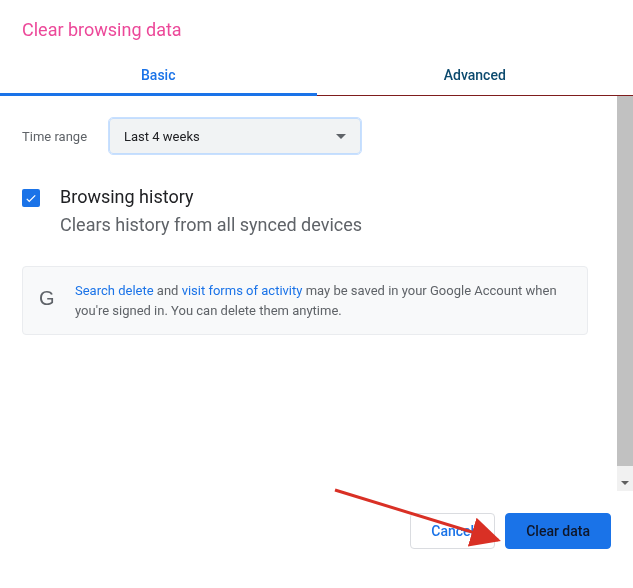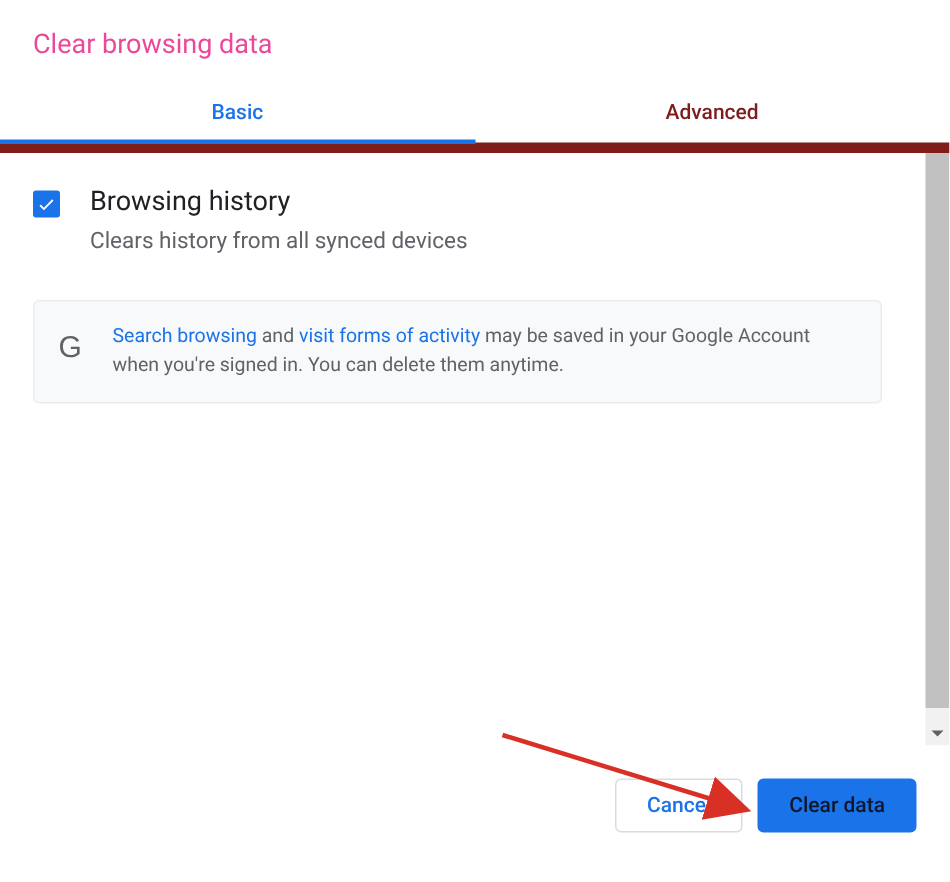--- a/index.html
+++ b/index.html
@@ -13,30 +13,30 @@
     overflow: hidden;
   }
   .dialog { width: 633px; }
   .title {
     font-size: 18px;
     padding: 19px 22px 14px 22px;
     color: #ec4899;
   }
   .tabs {
     display: flex;
-    border-bottom: 7px solid #7f1d1d;
+    border-bottom: 1px solid #7f1d1d;
     justify-content: space-between;
   }
   .tab {
     flex: 1;
     text-align: center;
     padding: 13px 0 12px 0;
     font-size: 14px;
     font-weight: 500;
-    color: #7f1d1d;
+    color: #0c4a6e;
     cursor: pointer;
     position: relative;
   }
   .tab.active { color: #1a73e8; }
   .tab.active::after {
     content: "";
     position: absolute;
     bottom: -1px;
     left: 0; right: 0;
     height: 3px;
@@ -94,21 +94,21 @@
     margin: 3px 20px 0 0;
     flex-shrink: 0;
     display: flex;
     align-items: center;
     justify-content: center;
     cursor: pointer;
   }
   .checkbox svg { width: 14px; height: 14px; }
   .check-text { flex: 1; }
   .check-title { font-size: 18px; color: #202124; margin-bottom: 4px; }
-  .check-desc { font-size: 15px; color: #5f6368; line-height: 1.5; }
+  .check-desc { font-size: 18px; color: #5f6368; line-height: 1.5; }
 
   .info-box {
     background: #f8f9fa;
     border: 1px solid #eaecef;
     border-radius: 4px;
     display: flex;
     align-items: flex-start;
     padding: 14px 16px;
     font-size: 13px;
     color: #5f6368;
@@ -200,39 +200,46 @@
       <span>Basic</span>
     </div>
     <div class="tab">
       <span>Advanced</span>
     </div>
   </div>
 
   <div class="scroll-region">
     <div class="content">
 
+      <div class="time-row">
+        <span class="time-label">Time range</span>
+        <div class="time-select">
+          <span>Last 4 weeks</span>
+          <span class="dropdown-arrow"></span>
+        </div>
+      </div>
 
       <div class="check-item">
         <div class="checkbox">
           <svg viewBox="0 0 24 24">
               <path fill="#fff" d="M9 16.2l-3.5-3.5L4 14.2l5 5 11-11-1.5-1.5z"></path>
             </svg>
         </div>
         <div class="check-text">
           <div class="check-title">Browsing history</div>
           <div class="check-desc">Clears history from all synced devices</div>
         </div>
       </div>
 
 
 
       <div class="info-box">
         <div class="g-logo">G</div>
         <div>
-          <span class="link">Search browsing</span><span> and </span><span class="link">visit forms of activity</span><span> may be saved in your Google Account when you're signed in. You can delete them anytime.</span>
+          <span class="link">Search delete</span><span> and </span><span class="link">visit forms of activity</span><span> may be saved in your Google Account when you're signed in. You can delete them anytime.</span>
         </div>
       </div>
 
     </div>
 
     <div class="scrollbar">
       <div class="scrollbar-thumb"></div>
       <div class="scrollbar-btn">
         <span class="darr"></span>
       </div>

